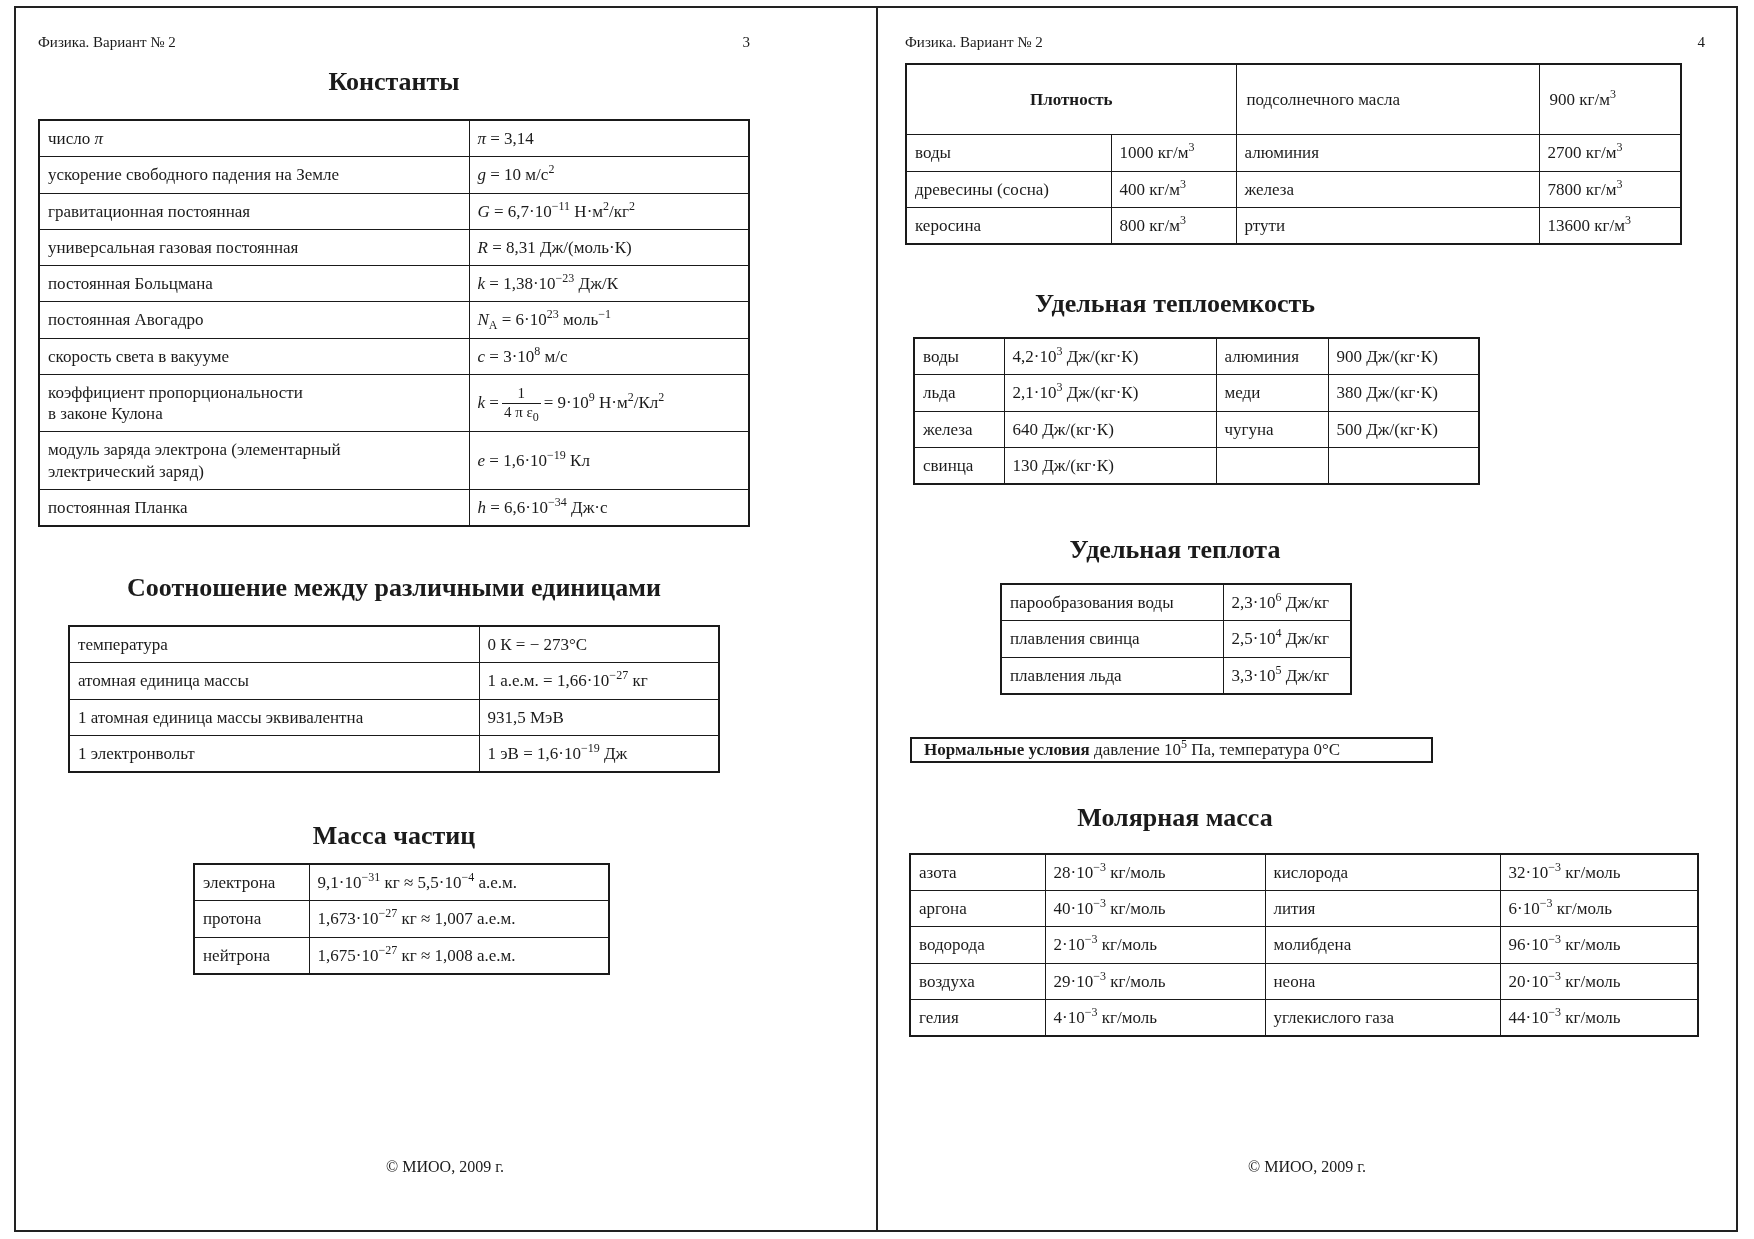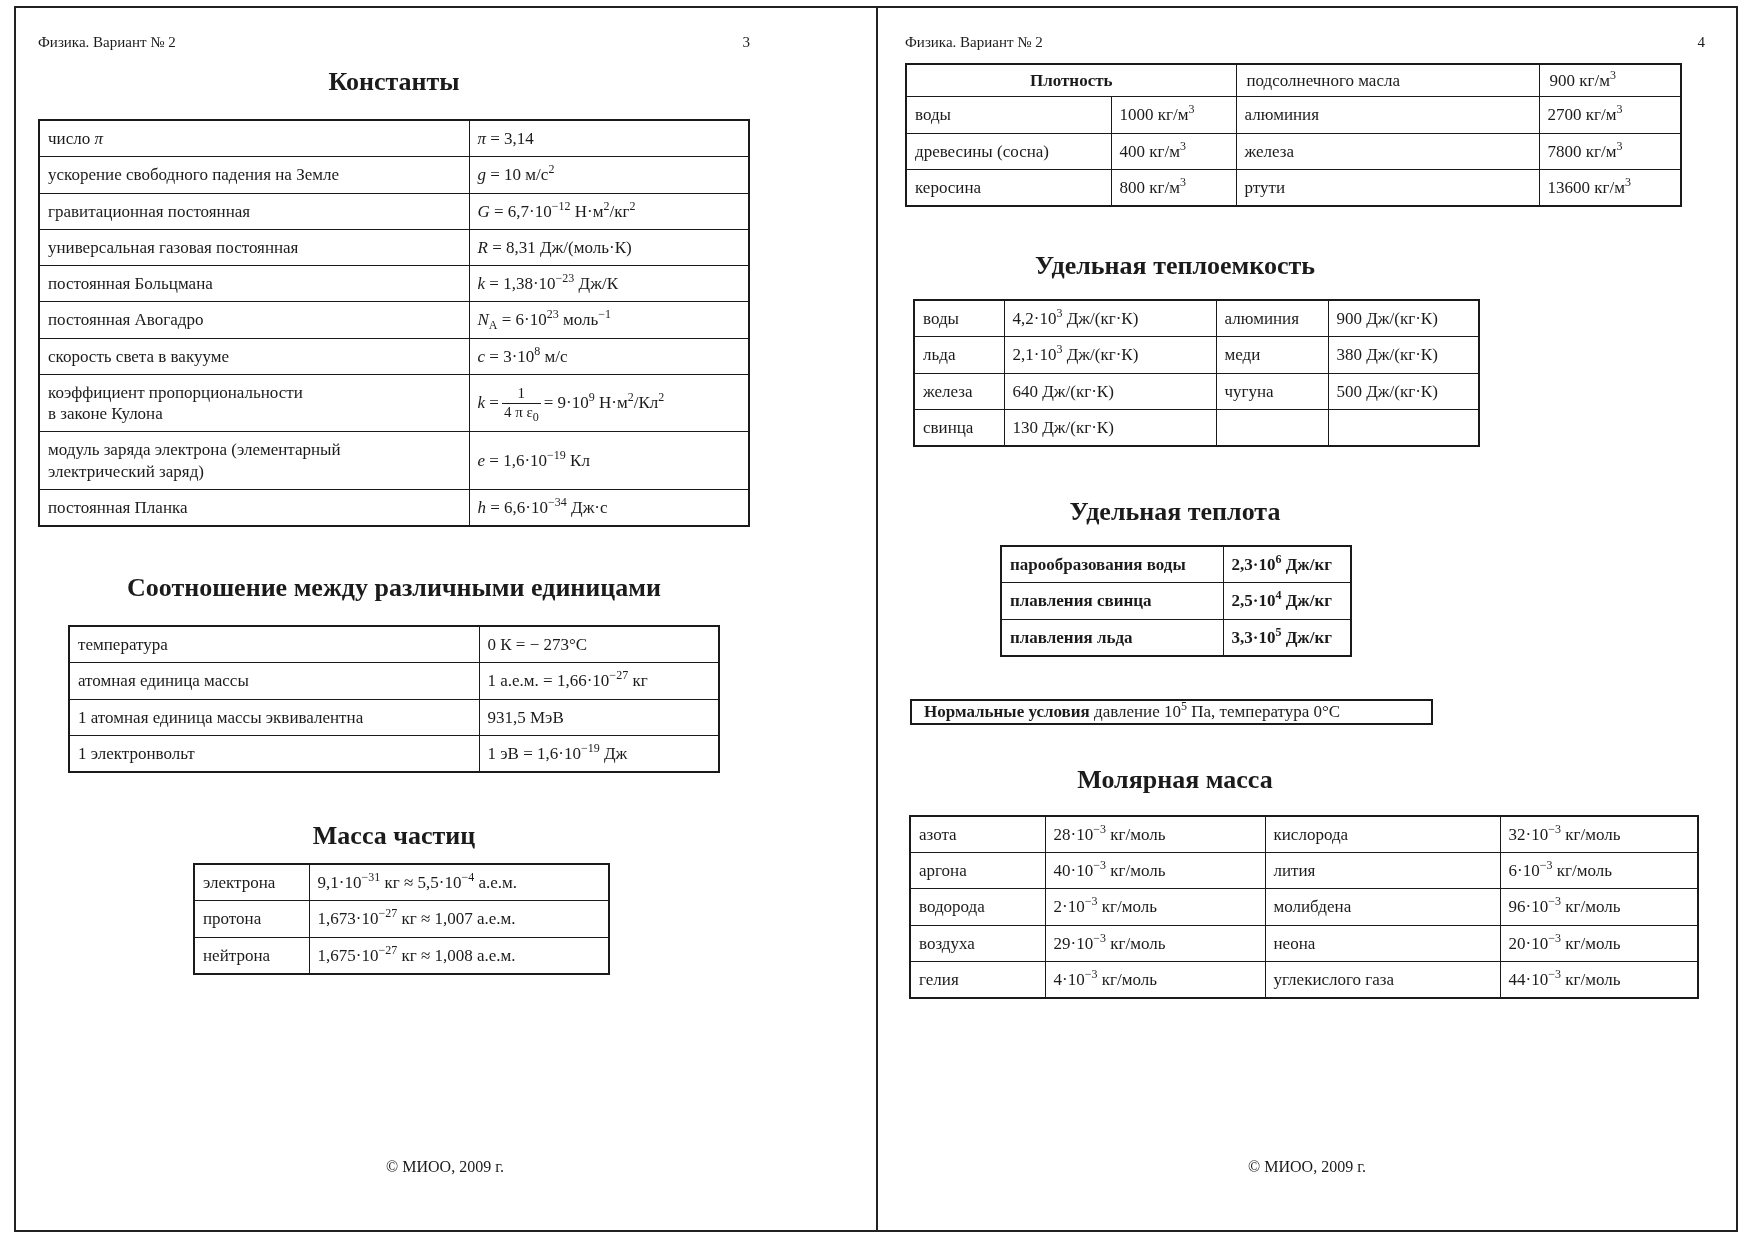--- a/index.html
+++ b/index.html
@@ -27,21 +27,21 @@
   .frac{display:inline-block;vertical-align:middle;text-align:center;font-size:15px;line-height:1.15;margin:0 3px;}
   .frac .num{display:block;border-bottom:1.4px solid #1a1a1a;padding:0 4px;}
   .frac .den{display:block;padding:0 2px;}
   .vm{vertical-align:middle;}
   .normalbox{width:523px;box-sizing:border-box;border:2.5px solid #1a1a1a;
     padding:1px 12px;font-size:17px;white-space:nowrap;}
   .footer{position:absolute;top:1150px;left:0;width:100%;text-align:center;font-size:16px;}
   .heatcap td{padding:5px 8px;}
   .mmass td{padding:9px 10px;}
   .dens td{padding:8px 10px;}
-  .dens .hdr td{padding:5px 10px;}
+  .dens .hdr td{padding:24px 10px;}
   .sheat td{padding:9px 6px;}
 </style>
 </head>
 <body>
 
 <div class="frame"></div>
 <div class="divider"></div>
 
 <div class="page page-left">
   <div class="inner">
@@ -61,21 +61,21 @@
           <tr>
         <td>число <i>π</i></td>
         <td><i>π</i> = 3,14</td>
       </tr>
       <tr>
         <td>ускорение свободного падения на Земле</td>
         <td><i>g</i> = 10 м/с<sup>2</sup></td>
       </tr>
       <tr>
         <td>гравитационная постоянная</td>
-        <td><i>G</i> = 6,7·10<sup>−12</sup> Н·м<sup>2</sup>/кг<sup>2</sup></td>
+        <td><i>G</i> = 6,7·10<sup>−11</sup> Н·м<sup>2</sup>/кг<sup>2</sup></td>
       </tr>
       <tr>
         <td>универсальная газовая постоянная</td>
         <td><i>R</i> = 8,31 Дж/(моль·К)</td>
       </tr>
       <tr>
         <td>постоянная Больцмана</td>
         <td><i>k</i> = 1,38·10<sup>−23</sup> Дж/К</td>
       </tr>
       <tr>
@@ -229,21 +229,21 @@
         <td>свинца</td>
         <td>130 Дж/(кг·К)</td>
         <td></td>
         <td></td>
       </tr>
     </tbody>
       </table>
 
     <h2 class="stitle w540" style="margin-top:50px;">Удельная теплота</h2>
 
-    <table class="doc sheat" style="margin-top:18px;margin-left:95px;font-weight:bold;">
+    <table class="doc sheat" style="margin-top:18px;margin-left:95px;">
       <colgroup>
           <col style="width:222px">
           <col style="width:128px">
         </colgroup>
       <tbody>
           <tr>
         <td>парообразования воды</td>
         <td>2,3·10<sup>6</sup> Дж/кг</td>
       </tr>
       <tr>

